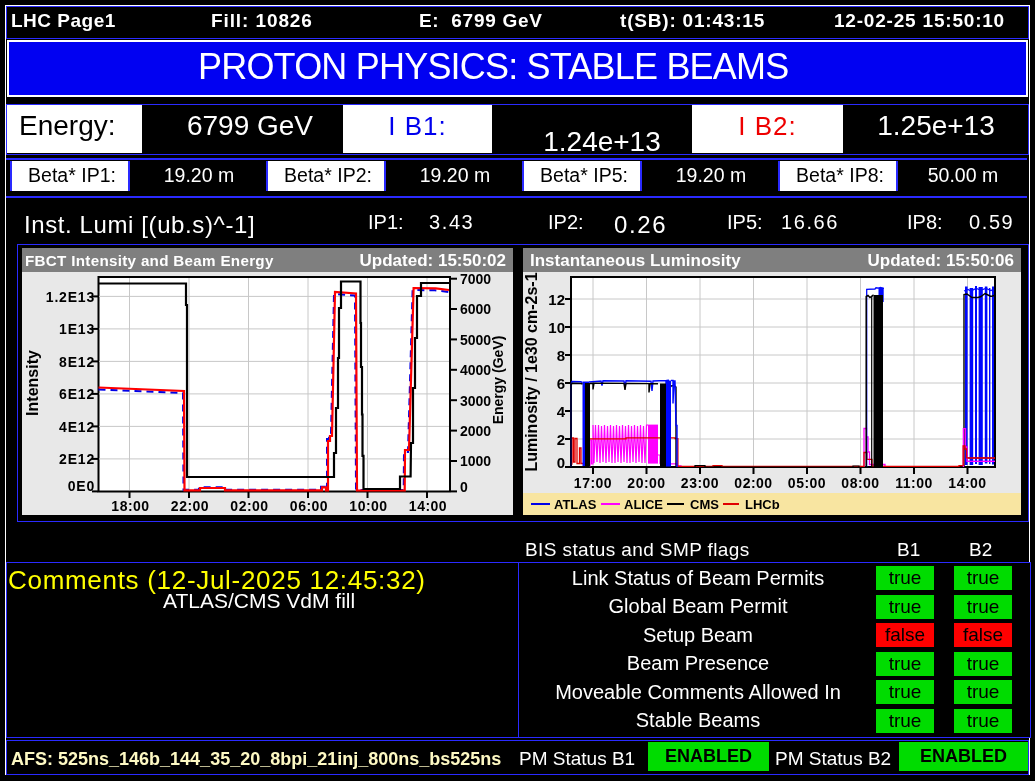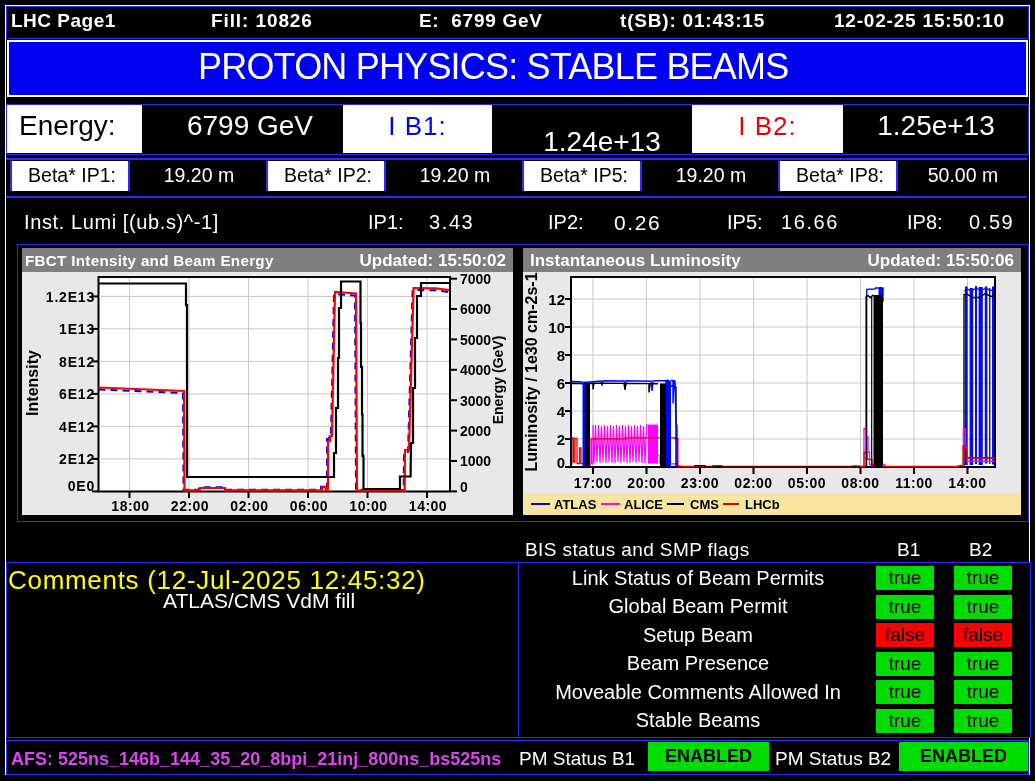--- a/index.html
+++ b/index.html
@@ -43,25 +43,25 @@
 <div class="abs ctr" style="left:778px;top:161px;width:116px;height:30px;background:#fff;border-left:2px solid #2a2aff;border-right:2px solid #2a2aff;"></div>
 <div class="abs ctr" style="left:10px;top:164px;width:124px;font-size:19.5px;color:#000;">Beta* IP1:</div>
 <div class="abs ctr" style="left:266px;top:164px;width:124px;font-size:19.5px;color:#000;">Beta* IP2:</div>
 <div class="abs ctr" style="left:522px;top:164px;width:124px;font-size:19.5px;color:#000;">Beta* IP5:</div>
 <div class="abs ctr" style="left:778px;top:164px;width:124px;font-size:19.5px;color:#000;">Beta* IP8:</div>
 <div class="abs w ctr" style="left:134px;top:164px;width:130px;font-size:19.5px;">19.20 m</div>
 <div class="abs w ctr" style="left:390px;top:164px;width:130px;font-size:19.5px;">19.20 m</div>
 <div class="abs w ctr" style="left:646px;top:164px;width:130px;font-size:19.5px;">19.20 m</div>
 <div class="abs w ctr" style="left:900px;top:164px;width:126px;font-size:19.5px;">50.00 m</div>
 
-<div class="abs w" style="left:24px;top:211px;font-size:20px;letter-spacing:0.6px;">Inst. Lumi [(ub.s)^-1]</div>
+<div class="abs w" style="left:24px;top:211px;font-size:24px;letter-spacing:0.6px;">Inst. Lumi [(ub.s)^-1]</div>
 <div class="abs w" style="left:368px;top:211px;font-size:20px;">IP1:</div>
 <div class="abs w" style="left:429px;top:211px;font-size:20px;letter-spacing:1.6px;">3.43</div>
 <div class="abs w" style="left:548px;top:211px;font-size:20px;">IP2:</div>
-<div class="abs w" style="left:614px;top:211px;font-size:21px;letter-spacing:1.6px;">0.26</div>
+<div class="abs w" style="left:614px;top:211px;font-size:24px;letter-spacing:1.6px;">0.26</div>
 <div class="abs w" style="left:727px;top:211px;font-size:20px;">IP5:</div>
 <div class="abs w" style="left:781px;top:211px;font-size:20px;letter-spacing:1.6px;">16.66</div>
 <div class="abs w" style="left:907px;top:211px;font-size:20px;">IP8:</div>
 <div class="abs w" style="left:969px;top:211px;font-size:20px;letter-spacing:1.6px;">0.59</div>
 
 <div class="abs" style="left:17px;top:244px;width:1010px;height:276px;border:1px solid #2a2aff;background:#000;"></div>
 
 <svg class="abs" style="left:22px;top:248px;" width="491" height="267">
  <rect x="0" y="0" width="491" height="267" fill="#e8e8e8"></rect>
  <rect x="0" y="0" width="491" height="24" fill="#7f7f7f"></rect>
@@ -283,17 +283,17 @@
 <div class="abs ctr" style="left:876px;top:623px;width:58px;height:24px;background:#ff0000;font-size:19px;color:#000;line-height:23px;">false</div>
 <div class="abs ctr" style="left:954px;top:623px;width:58px;height:24px;background:#ff0000;font-size:19px;color:#000;line-height:23px;">false</div>
 <div class="abs ctr" style="left:876px;top:652px;width:58px;height:24px;background:#00dc00;font-size:19px;color:#000;line-height:23px;">true</div>
 <div class="abs ctr" style="left:954px;top:652px;width:58px;height:24px;background:#00dc00;font-size:19px;color:#000;line-height:23px;">true</div>
 <div class="abs ctr" style="left:876px;top:680px;width:58px;height:24px;background:#00dc00;font-size:19px;color:#000;line-height:23px;">true</div>
 <div class="abs ctr" style="left:954px;top:680px;width:58px;height:24px;background:#00dc00;font-size:19px;color:#000;line-height:23px;">true</div>
 <div class="abs ctr" style="left:876px;top:709px;width:58px;height:24px;background:#00dc00;font-size:19px;color:#000;line-height:23px;">true</div>
 <div class="abs ctr" style="left:954px;top:709px;width:58px;height:24px;background:#00dc00;font-size:19px;color:#000;line-height:23px;">true</div>
 
 <div class="abs" style="left:6px;top:740px;width:1021px;height:33px;border:1px solid #2a2aff;background:#000;"></div>
-<div class="abs b" style="left:11px;top:749px;font-size:18px;color:#d946ef;">AFS: 525ns_146b_144_35_20_8bpi_21inj_800ns_bs525ns</div>
+<div class="abs b" style="left:11px;top:749px;font-size:18px;color:#fef9c3;">AFS: 525ns_146b_144_35_20_8bpi_21inj_800ns_bs525ns</div>
 <div class="abs w" style="left:519px;top:748px;font-size:19px;">PM Status B1</div>
 <div class="abs ctr b" style="left:648px;top:742px;width:121px;height:29px;background:#00dc00;font-size:18px;color:#000;line-height:29px;">ENABLED</div>
 <div class="abs w" style="left:775px;top:748px;font-size:19px;">PM Status B2</div>
 <div class="abs ctr b" style="left:899px;top:742px;width:129px;height:29px;background:#00dc00;font-size:18px;color:#000;line-height:29px;">ENABLED</div>
 
 </body></html>

